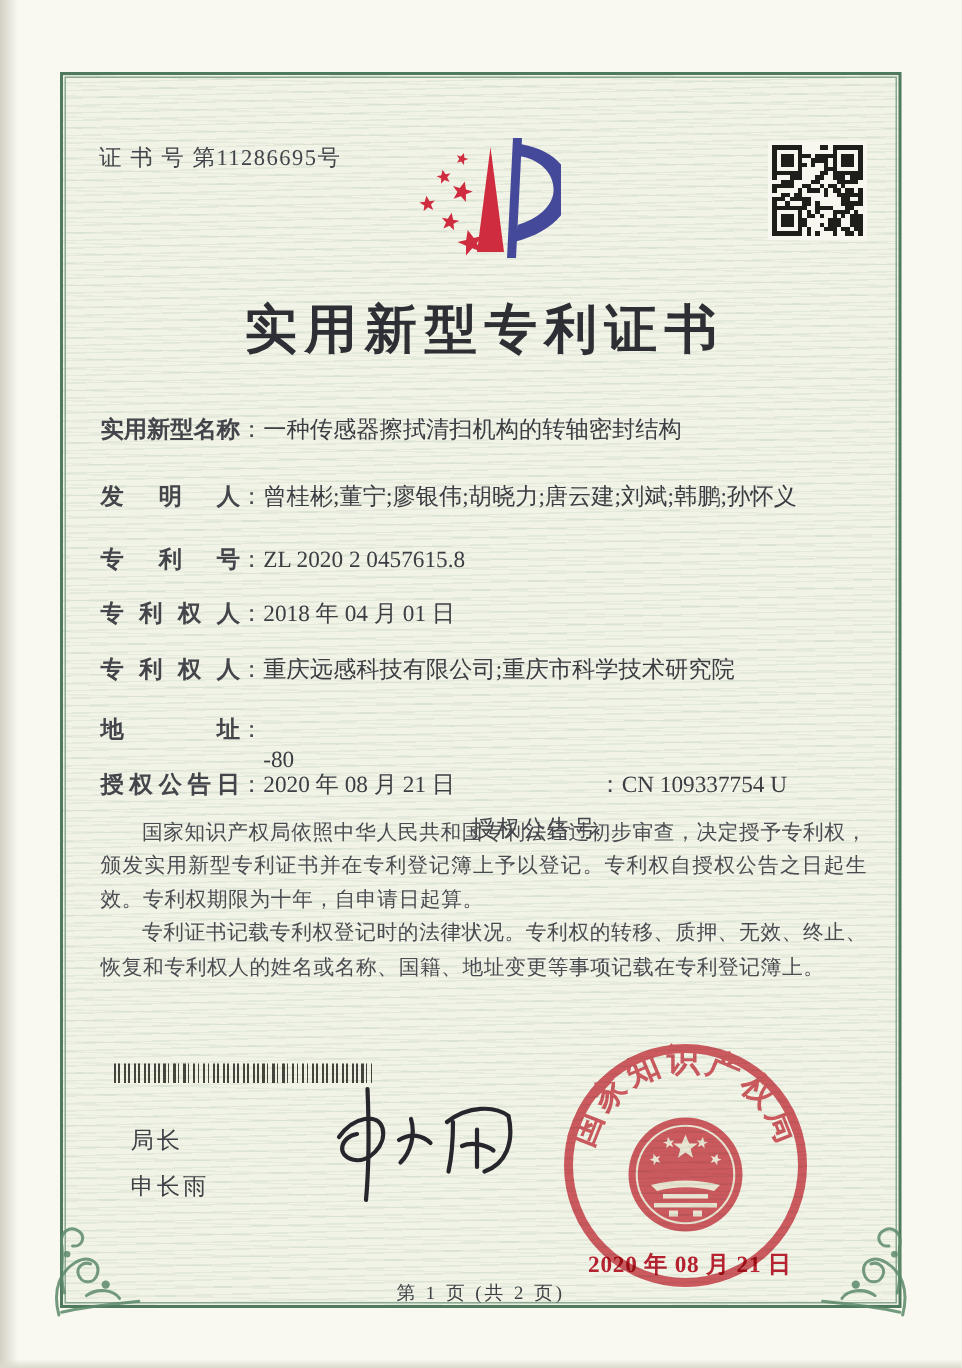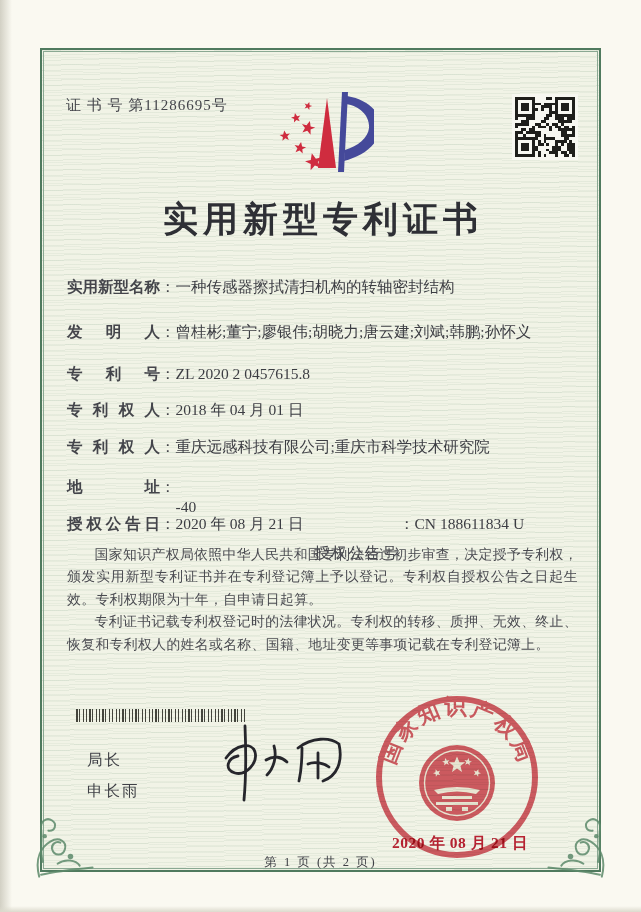--- a/index.html
+++ b/index.html
@@ -123,31 +123,31 @@
     <div class="row" style="top:387px">
       <span class="lbl">专利权人</span>
         <span class="colon">：</span>
       <span class="val">重庆远感科技有限公司;重庆市科学技术研究院</span>
     </div>
     <div class="row" style="top:427px">
       <span class="lbl">地址</span>
         <span class="colon">：</span>
       <span class="val">
         <br>
-        <span>-40</span>
+        <span>-80</span>
       </span>
     </div>
     <div class="row" style="top:464px">
       <span class="lbl">授权公告日</span>
         <span class="colon">：</span>
       <span class="val">2020 年 08 月 21 日</span>
       <span class="pair2">
         <span class="lbl2">授权公告号</span>
           <span class="colon">：</span>
-        <span class="val">CN 188611834 U</span>
+        <span class="val">CN 109337754 U</span>
       </span>
     </div>
 
     <div class="paras">
       <p>国家知识产权局依照中华人民共和国专利法经过初步审查，决定授予专利权，颁发实用新型专利证书并在专利登记簿上予以登记。专利权自授权公告之日起生效。专利权期限为十年，自申请日起算。</p>
       <p>专利证书记载专利权登记时的法律状况。专利权的转移、质押、无效、终止、恢复和专利权人的姓名或名称、国籍、地址变更等事项记载在专利登记簿上。</p>
     </div>
 
     <div class="barcode"></div>
     <div class="signer-title">局长</div>

